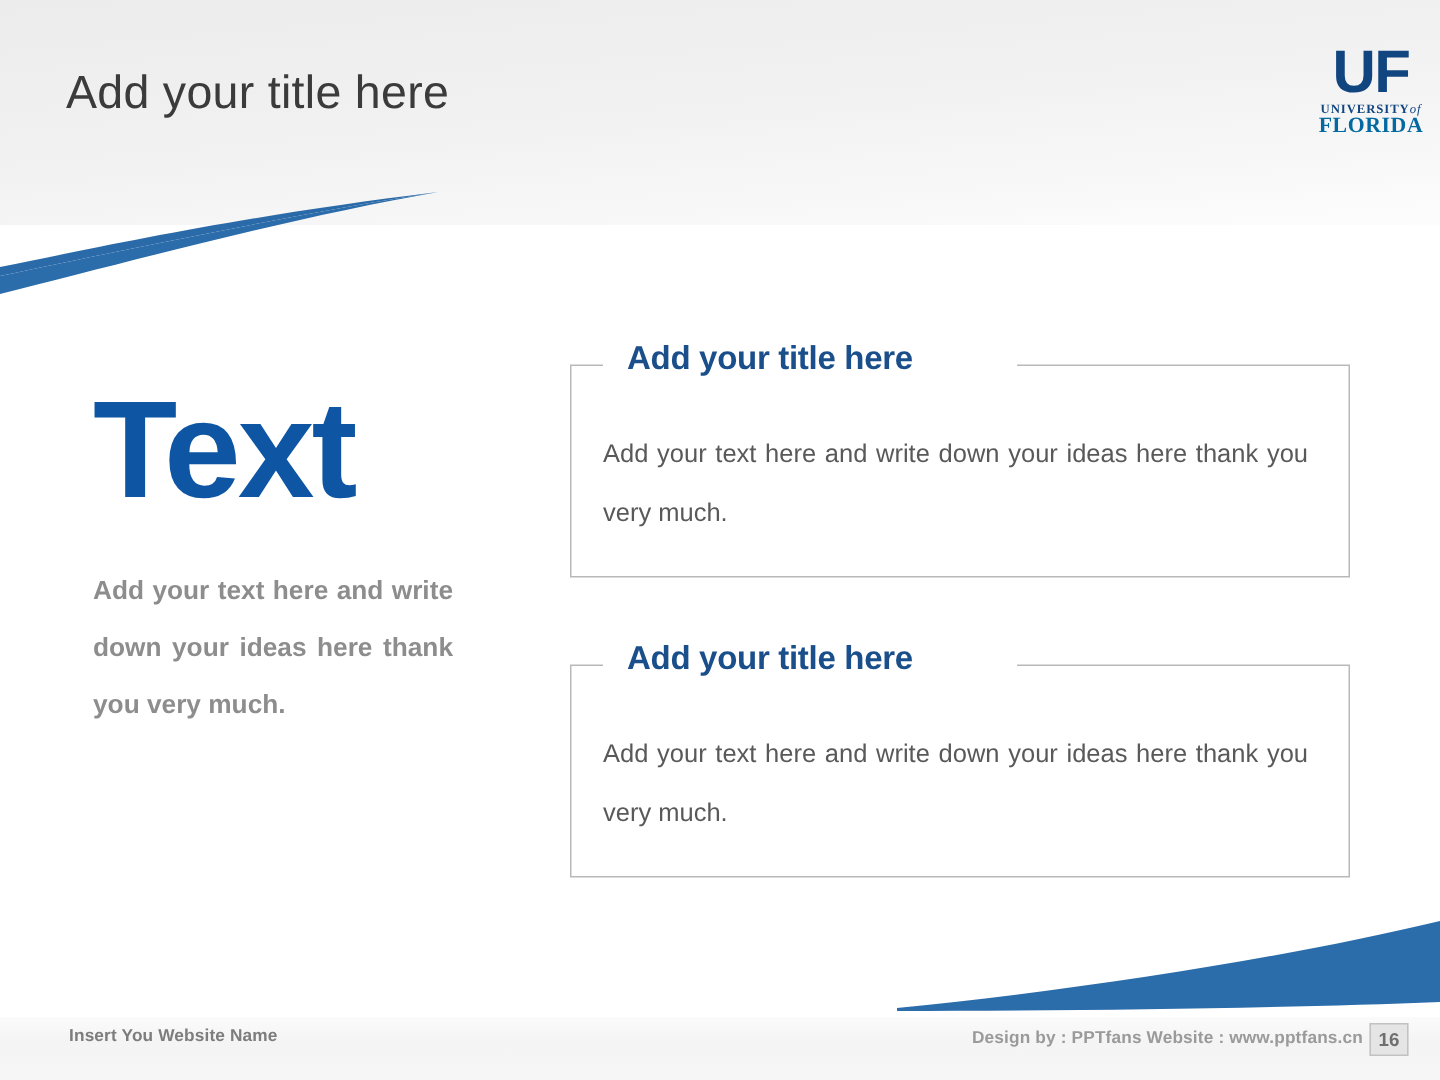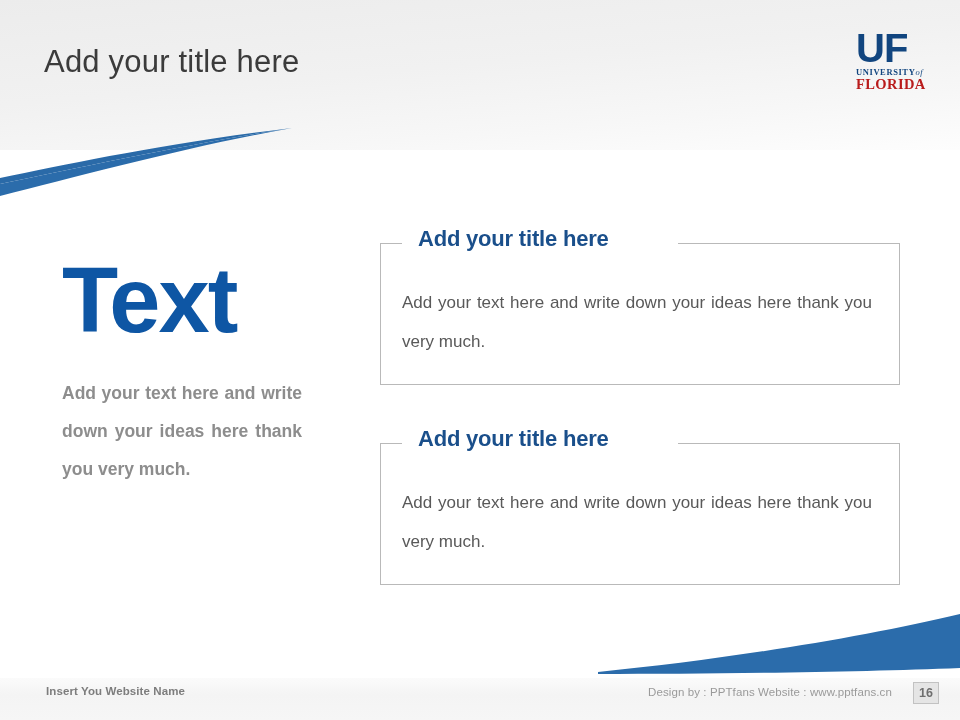--- a/index.html
+++ b/index.html
@@ -48,25 +48,25 @@
     font-size: 31px;
     font-weight: 400;
     color: #3b3b3b;
     letter-spacing: 0.2px;
     white-space: nowrap;
   }
 
   
   .uf-logo {
     position: absolute;
-    left: 856px;
+    left: 876px;
     top: 29px;
     width: 76px;
     height: 58px;
-    text-align: left;
+    text-align: center;
     color: #11457f;
   }
   .uf-logo .uf-mark {
     font-family: "Liberation Sans", sans-serif;
     font-size: 40px;
     font-weight: 700;
     line-height: 38px;
     letter-spacing: -1px;
     color: #11457f;
   }
@@ -83,21 +83,21 @@
     font-weight: 400;
     text-transform: none;
     margin-top: 40px;
   }
   .uf-logo .uf-state {
     font-family: "Liberation Serif", serif;
     font-size: 14.5px;
     font-weight: 700;
     letter-spacing: 0.4px;
     line-height: 15px;
-    color: #b91c1c;
+    color: #0369a1;
   }
 
   
   .left-col {
     position: absolute;
     left: 62px;
     top: 252px;
     width: 258px;
   }
   .big-text {
@@ -187,21 +187,21 @@
     font-weight: 700;
     color: #7d7d7d;
     letter-spacing: 0.1px;
     white-space: nowrap;
   }
   .footer-credit {
     position: absolute;
     left: 648px;
     top: 686px;
     font-size: 11.5px;
-    font-weight: 400;
+    font-weight: 700;
     color: #9a9a9a;
     letter-spacing: 0.1px;
     white-space: nowrap;
   }
   .page-number {
     position: absolute;
     left: 913px;
     top: 682px;
     width: 26px;
     height: 22px;

